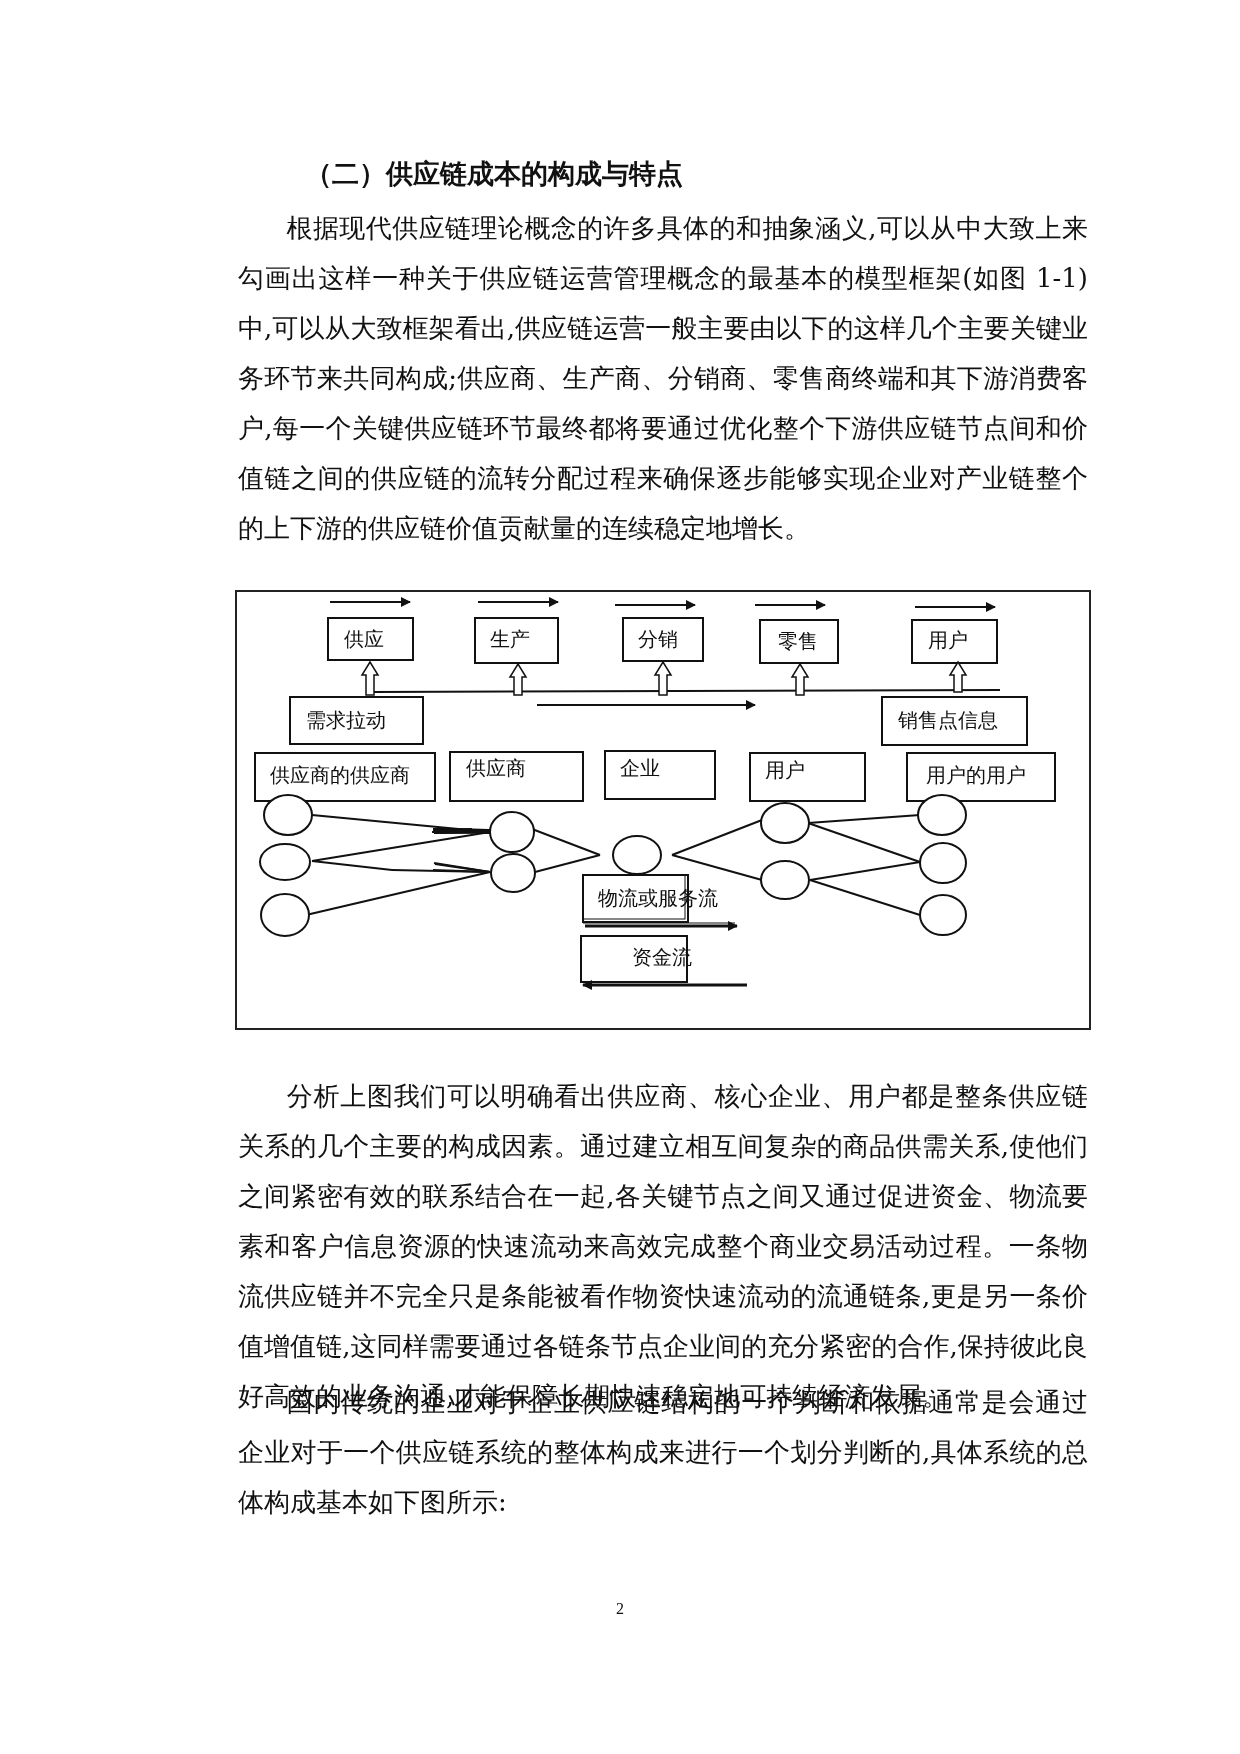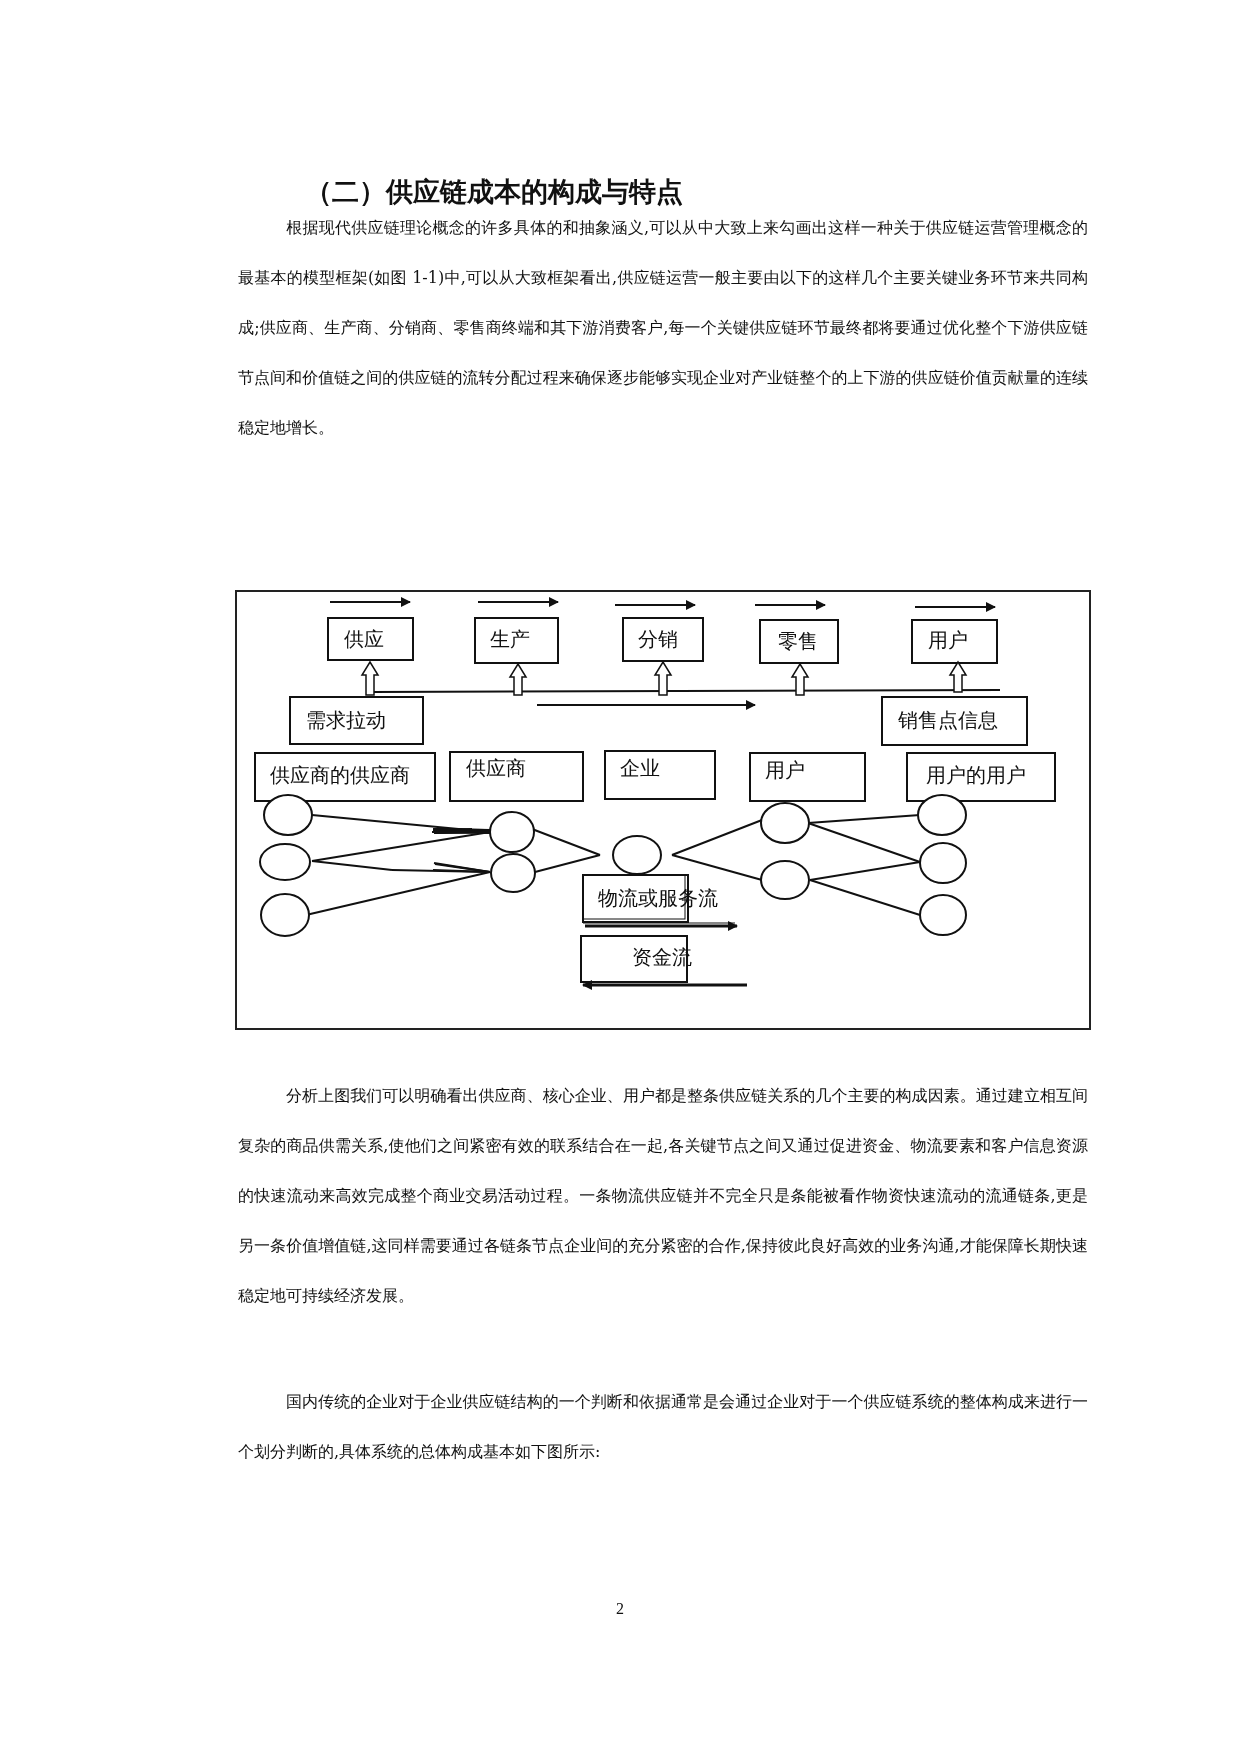--- a/index.html
+++ b/index.html
@@ -1,20 +1,20 @@
 <!DOCTYPE html>
 <html><head>
 <meta charset="utf-8">
 <style>
   html, body { margin: 0; padding: 0; background: #ffffff; }
   body { width: 1240px; height: 1754px; position: relative; overflow: hidden;
          font-family: "DejaVu Serif", "Liberation Serif", serif; color: #111; }
-  .heading { position: absolute; left: 305px; top: 174px; font-size: 27px; font-weight: bold;
+  .heading { position: absolute; left: 305px; top: 156px; font-size: 27px; font-weight: bold;
              font-family: "DejaVu Sans", "Liberation Sans", sans-serif; letter-spacing: 0px; text-align: center; }
-  .para { position: absolute; left: 238px; width: 850px; font-size: 16px; line-height: 50px;
+  .para { position: absolute; left: 238px; width: 850px; font-size: 26px; line-height: 50px;
           text-align: justify; }
   .para .indent { display: inline-block; width: 48px; }
   #p1 { top: 203px; }
   #p2 { top: 1071px; }
   #p3 { top: 1377px; }
   .pagenum { position: absolute; top: 1600px; left: 0; width: 1240px; text-align: center;
              font-size: 16px; font-family: "Liberation Serif", serif; }
   svg text { font-family: "DejaVu Sans", "Liberation Sans", sans-serif; font-size: 20px; fill: #111; }
 </style>
 </head>

